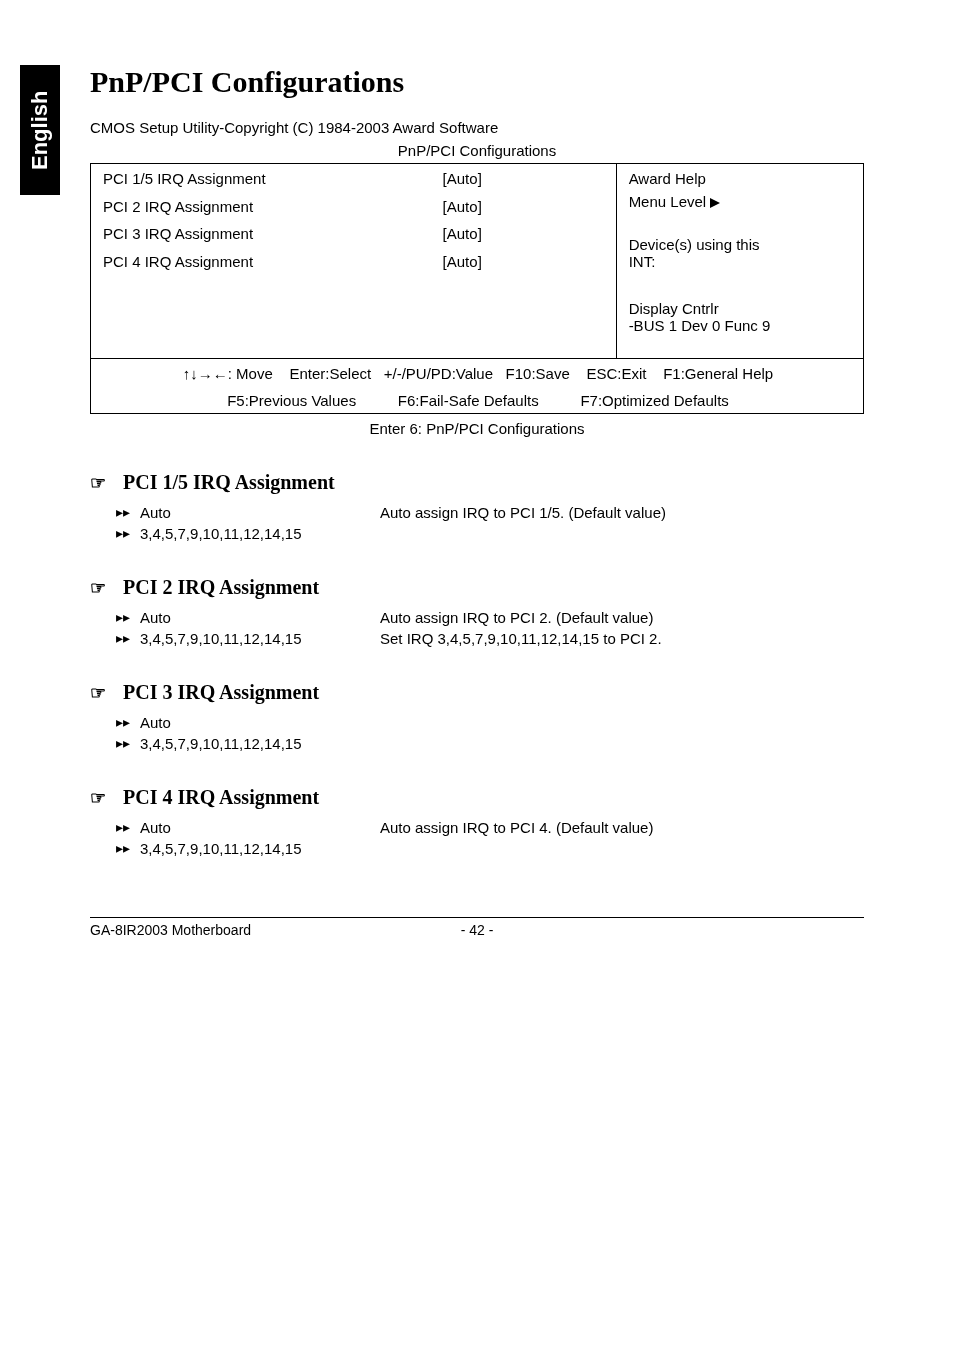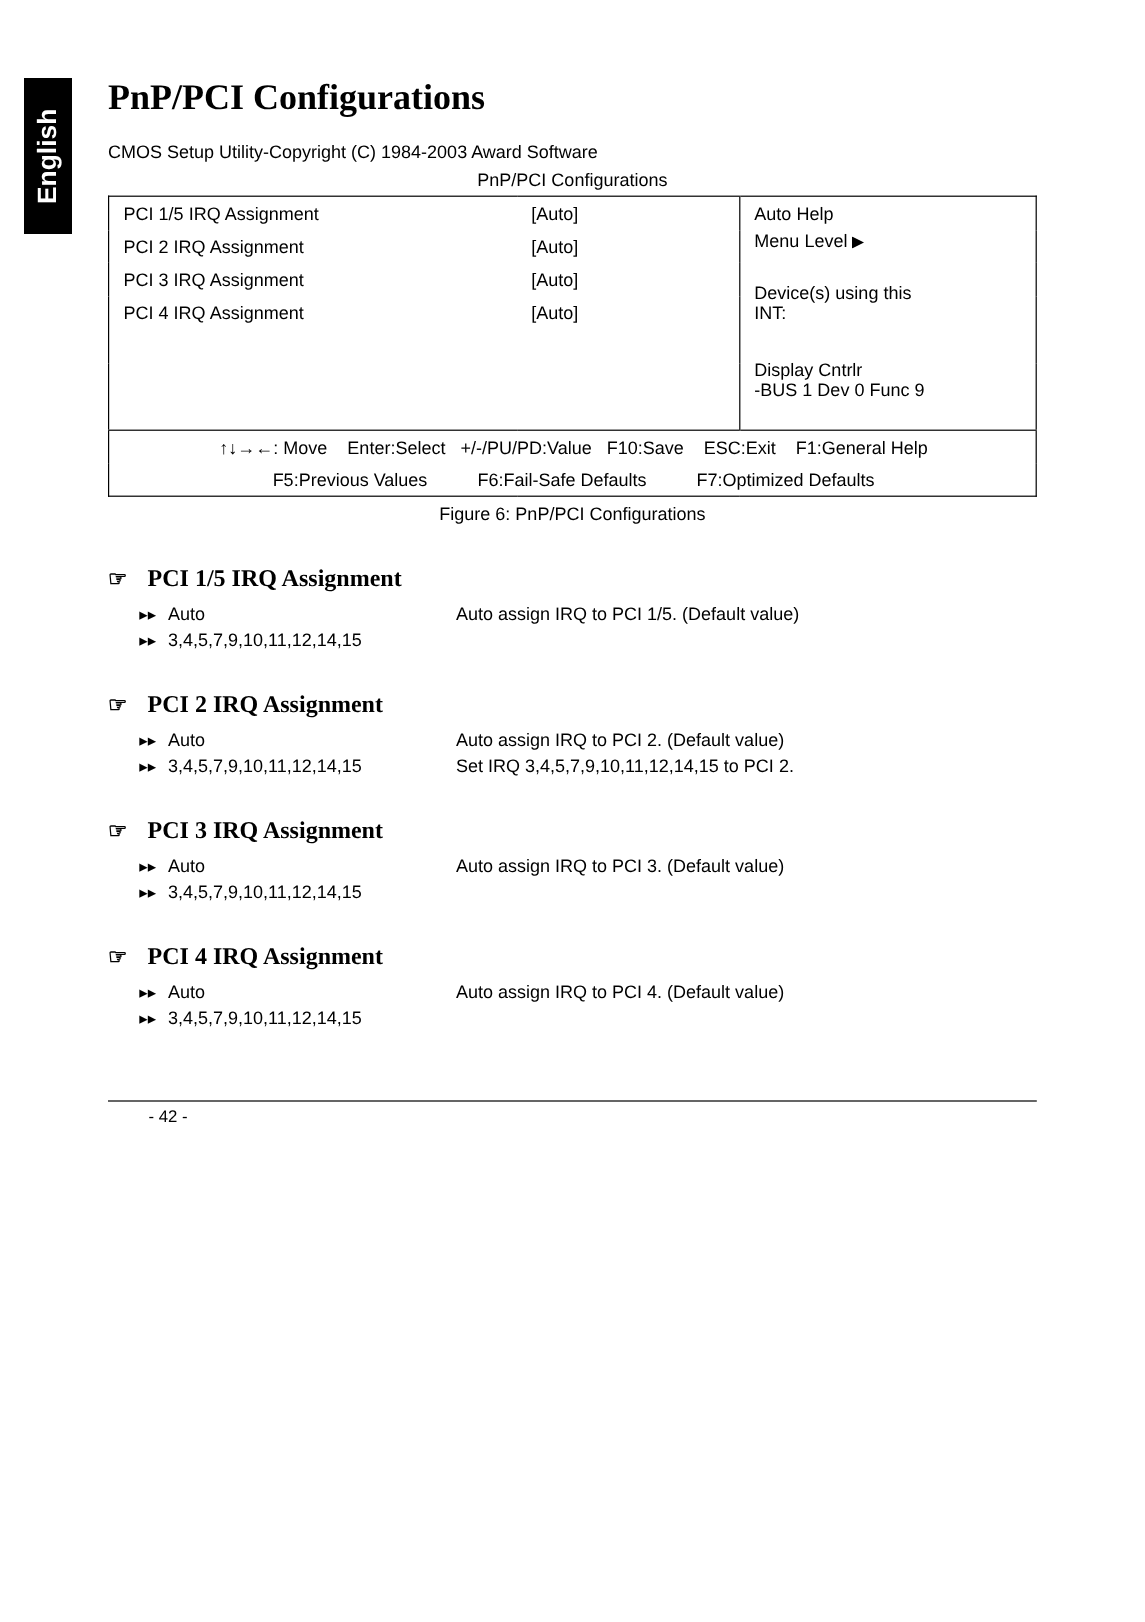--- a/index.html
+++ b/index.html
@@ -103,21 +103,21 @@
 
 <div class="bios-caption">CMOS Setup Utility-Copyright (C) 1984-2003 Award Software</div>
 <div class="bios-sub">PnP/PCI Configurations</div>
 
 <table class="bios">
   <tbody>
       <tr>
     <td class="col-label">PCI 1/5 IRQ Assignment</td>
     <td class="col-val">[Auto]</td>
     <td class="col-help" rowspan="7">
-      <div style="margin-bottom:6px;">Auto Help</div>
+      <div style="margin-bottom:6px;">Award Help</div>
       <div style="margin-bottom:6px;">
         <span>Menu Level</span>
         <svg class="tri" width="10" height="10">
               <polygon points="0,0 10,5 0,10" fill="#000"></polygon>
             </svg>
       </div>
       <div style="height:20px;"></div>
       <div>Device(s) using this</div>
       <div>INT:</div>
       <div style="height:30px;"></div>
@@ -165,21 +165,21 @@
       <span>F5:Previous Values</span>
       &nbsp;&nbsp;&nbsp;&nbsp;&nbsp;&nbsp;&nbsp;&nbsp;
       <span>F6:Fail-Safe Defaults</span>
       &nbsp;&nbsp;&nbsp;&nbsp;&nbsp;&nbsp;&nbsp;&nbsp;
       <span>F7:Optimized Defaults</span>
     </td>
   </tr>
 </tbody>
   </table>
 
-<div class="fig-caption">Figure 6: PnP/PCI Configurations</div>
+<div class="fig-caption">Enter 6: PnP/PCI Configurations</div>
 
 <div class="section-head">
   <span class="hand">☞</span>
   <span>PCI 1/5 IRQ Assignment</span>
 </div>
 <div class="opt-row">
   <span class="opt-marker">▸▸</span>
   <span class="opt-label">Auto</span>
   <span class="opt-desc">Auto assign IRQ to PCI 1/5. (Default value)</span>
 </div>
@@ -203,21 +203,20 @@
   <span class="opt-desc">Set IRQ 3,4,5,7,9,10,11,12,14,15 to PCI 2.</span>
 </div>
 
 <div class="section-head">
   <span class="hand">☞</span>
   <span>PCI 3 IRQ Assignment</span>
 </div>
 <div class="opt-row">
   <span class="opt-marker">▸▸</span>
   <span class="opt-label">Auto</span>
-  <span class="opt-desc">Auto assign IRQ to PCI 3. (Default value)</span>
 </div>
 <div class="opt-row">
   <span class="opt-marker">▸▸</span>
   <span class="opt-label">3,4,5,7,9,10,11,12,14,15</span>
 </div>
 
 <div class="section-head">
   <span class="hand">☞</span>
   <span>PCI 4 IRQ Assignment</span>
 </div>
@@ -225,15 +224,16 @@
   <span class="opt-marker">▸▸</span>
   <span class="opt-label">Auto</span>
   <span class="opt-desc">Auto assign IRQ to PCI 4. (Default value)</span>
 </div>
 <div class="opt-row">
   <span class="opt-marker">▸▸</span>
   <span class="opt-label">3,4,5,7,9,10,11,12,14,15</span>
 </div>
 
 <div class="page-footer">
+  <span class="pf-left">GA-8IR2003 Motherboard</span>
   <span class="pf-center">- 42 -</span>
   <span style="flex:1"></span>
 </div>
 
 </body></html>

